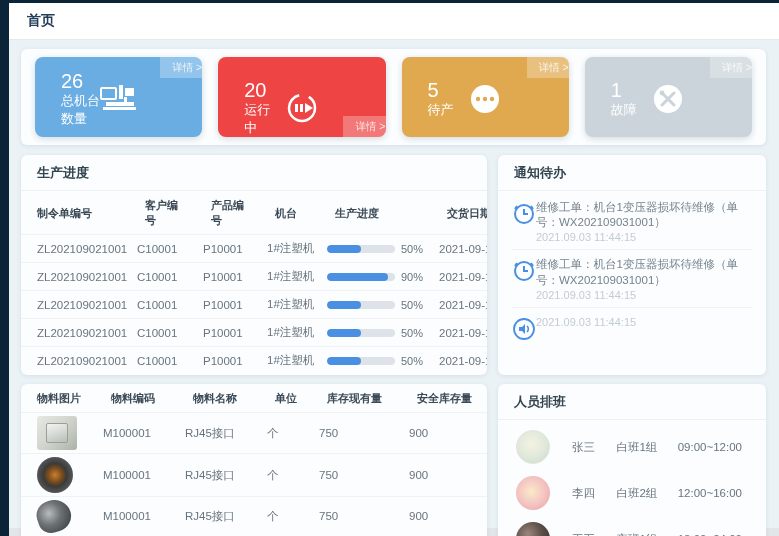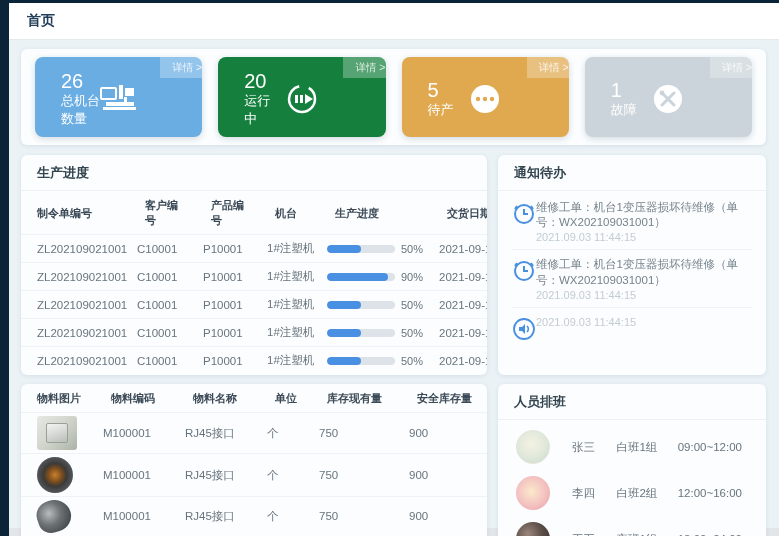--- a/index.html
+++ b/index.html
@@ -110,21 +110,21 @@
                 <rect x="24" y="13" width="3" height="5"></rect>
                 <rect x="6" y="18" width="28" height="4"></rect>
                 <rect x="3" y="23" width="33" height="3"></rect>
               </g>
             </svg>
         </div>
       </div>
       <div class="card-footer">详情 &gt;</div>
     </div>
 
-    <div class="card" style="background: #15803d;">
+    <div class="card" style="background: #ef4444; align-items: flex-end;">
       <div class="card-main">
         <div>
           <div class="card-value">20</div>
           <div class="card-label">运行中</div>
         </div>
         <div class="card-icon">
           <svg width="34" height="34" viewBox="0 0 34 34">
               <circle cx="17" cy="17" r="13" fill="none" stroke="#fff" stroke-width="2.5" stroke-dasharray="58 10"></circle>
               <rect x="10" y="13" width="3" height="8" fill="#fff"></rect>
               <rect x="15" y="13" width="3" height="8" fill="#fff"></rect>

